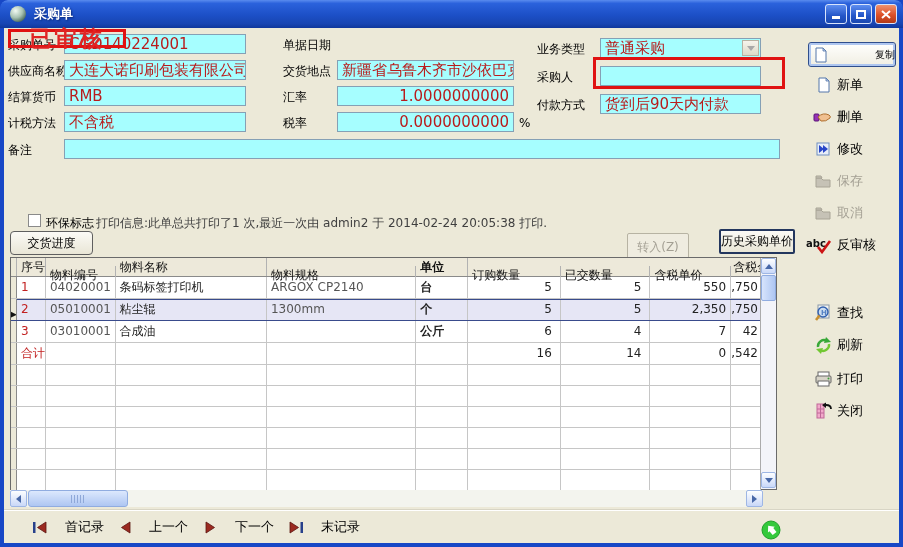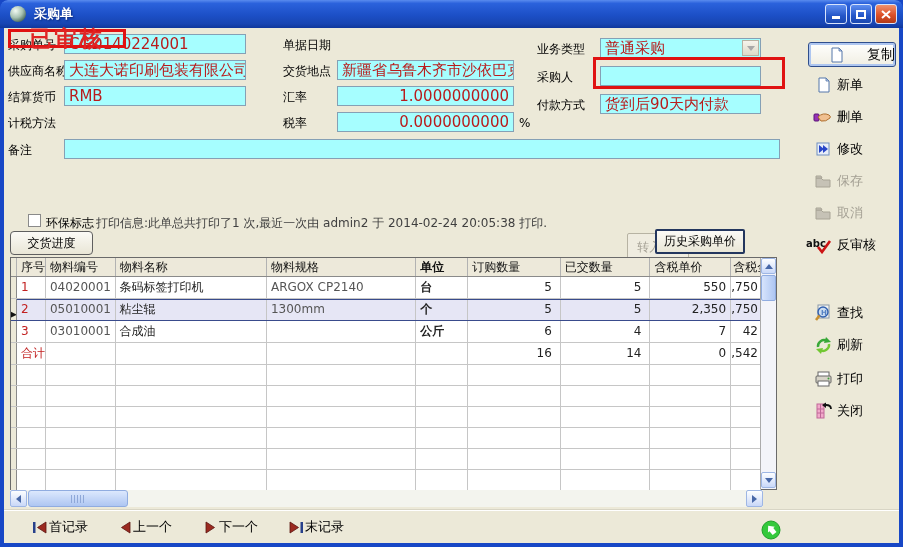--- a/index.html
+++ b/index.html
@@ -53,21 +53,21 @@
   .trow.empty { height:21px; }
   .cell { height:100%; border-right:1px solid #C6C6C6; overflow:hidden; white-space:nowrap;
     line-height:20px; padding:0 4px; color:#222; }
   .thead .cell { line-height:18px; border-right:1px solid #B2B2B2; color:#111; }
   .ind { width:6px; padding:0; background:#ECE9D8; border-right:1px solid #8A8A8A; position:relative; }
   .c1 { width:29px; } .c2 { width:70px; color:#555; } .c3 { width:152px; } .c4 { width:150px; color:#555; }
   .c5 { width:52px;font-weight:bold; } .c6 { width:93px; text-align:right; padding-right:8px; }
   .c7 { width:90px; text-align:right; padding-right:8px; }
   .c8 { width:81px; text-align:right; padding-right:4px; }
   .c9 { width:30px; text-align:right; padding-right:2px; direction:rtl; }
-  .thead .c2,.thead .c4,.thead .c6,.thead .c7,.thead .c8 { text-align:left; color:#111; padding:0 4px; direction:ltr; }
+  .thead .c2,.thead .c4,.thead .c6,.thead .c7,.thead .c8 { text-align:left; color:#111; padding:0 4px; direction:ltr;margin-top:8px; }
   .thead .c9 { direction:ltr; text-align:left; padding:0 2px; }
   .rownum { color:#C22020; }
   .ptr { position:absolute; left:-1px; top:5px; font-size:9px; color:#111; }
 
   
   .vscroll { position:absolute; right:0; top:0; width:16px; height:231px; background:#F3F4F9; border-left:1px solid #ABABAB; }
   .sb-btn { position:absolute; left:0; width:15px; height:16px; border:1px solid #9EB6E4; border-radius:2px;
     background:linear-gradient(180deg,#FDFEFF,#C9D8F8); display:flex; align-items:center; justify-content:center; }
   .vthumb { position:absolute; left:0; top:17px; width:15px; height:26px; border:1px solid #90ACE0; border-radius:2px;
     background:linear-gradient(90deg,#D7E4FC,#AEC6F2); }
@@ -76,27 +76,27 @@
     background:linear-gradient(180deg,#FDFEFF,#C9D8F8); display:flex; align-items:center; justify-content:center; }
   .hthumb { position:absolute; left:18px; top:0; width:100px; height:17px; border:1px solid #90ACE0; border-radius:3px;
     background:linear-gradient(180deg,#DCE8FD,#AEC6F2); display:flex; align-items:center; justify-content:center; }
   .grip { width:14px; height:8px;
     background:repeating-linear-gradient(90deg,#8FA8D8 0 1px,transparent 1px 3px); }
 
   .sep { position:absolute; left:0; top:481px; width:895px; height:2px;
     border-top:1px solid #D8D5C5; border-bottom:1px solid #FFFFFF; }
 
   
-  .nav { position:absolute; display:flex; align-items:center; gap:1px; font-size:13px; color:#000; top:490px; height:18px; }
+  .nav { position:absolute; display:flex; align-items:center; gap:17px; font-size:13px; color:#000; top:490px; height:18px; }
   .okicon { position:absolute; left:757px; top:492px; }
 
   
   .copybtn { position:absolute; left:804px; top:14px; width:88px; height:25px; border:1px solid #2F4E8C; border-radius:3px;
     background:linear-gradient(#FFFFFE,#F0EEE2); box-shadow:inset 0 0 0 2px #AEC6F0;
-    display:flex; align-items:center; justify-content:flex-end; gap:20px; font-size:14px; }
+    display:flex; align-items:center; justify-content:space-between; gap:20px; font-size:10px; }
   .srow { position:absolute; left:808px; display:flex; align-items:center; gap:3px; font-size:13px; height:22px; color:#000; }
   .srow.disabled { color:#A5A195; }
   .sicon { width:22px; height:20px; display:flex; align-items:center; justify-content:center; }
 </style>
 </head>
 <body>
 
 <div class="titlebar">
   <div class="orb"></div>
   <div class="wtitle">采购单</div>
@@ -121,20 +121,21 @@
 
 <div class="client">
 
   <div class="lbl" style="left:4px;top:9px">采购单号</div>
   <div class="fld" style="left:60px;top:6px;width:182px">CGD140224001</div>
   <div class="lbl" style="left:4px;top:35px">供应商名称</div>
   <div class="fld" style="left:60px;top:32px;width:182px">大连大诺印刷包装有限公司</div>
   <div class="lbl" style="left:4px;top:61px">结算货币</div>
   <div class="fld" style="left:60px;top:58px;width:182px">RMB</div>
   <div class="lbl" style="left:4px;top:87px">计税方法</div>
+  <div class="fld" style="left:60px;top:84px;width:182px">不含税</div>
 
   <div class="lbl" style="left:279px;top:9px">单据日期</div>
   <div class="lbl" style="left:279px;top:35px">交货地点</div>
   <div class="fld" style="left:333px;top:32px;width:177px">新疆省乌鲁木齐市沙依巴克区河滩</div>
   <div class="lbl" style="left:279px;top:61px">汇率</div>
   <div class="fld rt" style="left:333px;top:58px;width:177px">1.0000000000</div>
   <div class="lbl" style="left:279px;top:87px">税率</div>
   <div class="fld rt" style="left:333px;top:84px;width:177px">0.0000000000</div>
   <div class="lbl" style="left:515px;top:88px">%</div>
 
@@ -157,21 +158,21 @@
 
   <div class="stamp">已审核</div>
   <div class="redbox" style="left:589px;top:29px;width:192px;height:32px"></div>
 
   <div class="cb" style="left:24px;top:186px"></div>
   <div class="lbl" style="left:42px;top:187px">环保标志</div>
   <div class="lbl blue" style="left:92px;top:187px">打印信息:此单总共打印了1 次,最近一次由 admin2 于 2014-02-24 20:05:38  打印.</div>
 
   <div class="btn" style="left:6px;top:203px;width:83px;height:24px">交货进度</div>
   <div class="btn disabled" style="left:623px;top:205px;width:62px;height:28px">转入(Z)</div>
-  <div class="btn default" style="left:651px;top:201px;width:90px;height:25px">历史采购单价</div>
+  <div class="btn default" style="left:715px;top:201px;width:76px;height:25px">历史采购单价</div>
 
   <div class="table">
     <div class="thead">
       <div class="cell ind"></div>
       <div class="cell c1">序号</div>
       <div class="cell c2">物料编号</div>
       <div class="cell c3">物料名称</div>
       <div class="cell c4">物料规格</div>
       <div class="cell c5">单位</div>
       <div class="cell c6">订购数量</div>

